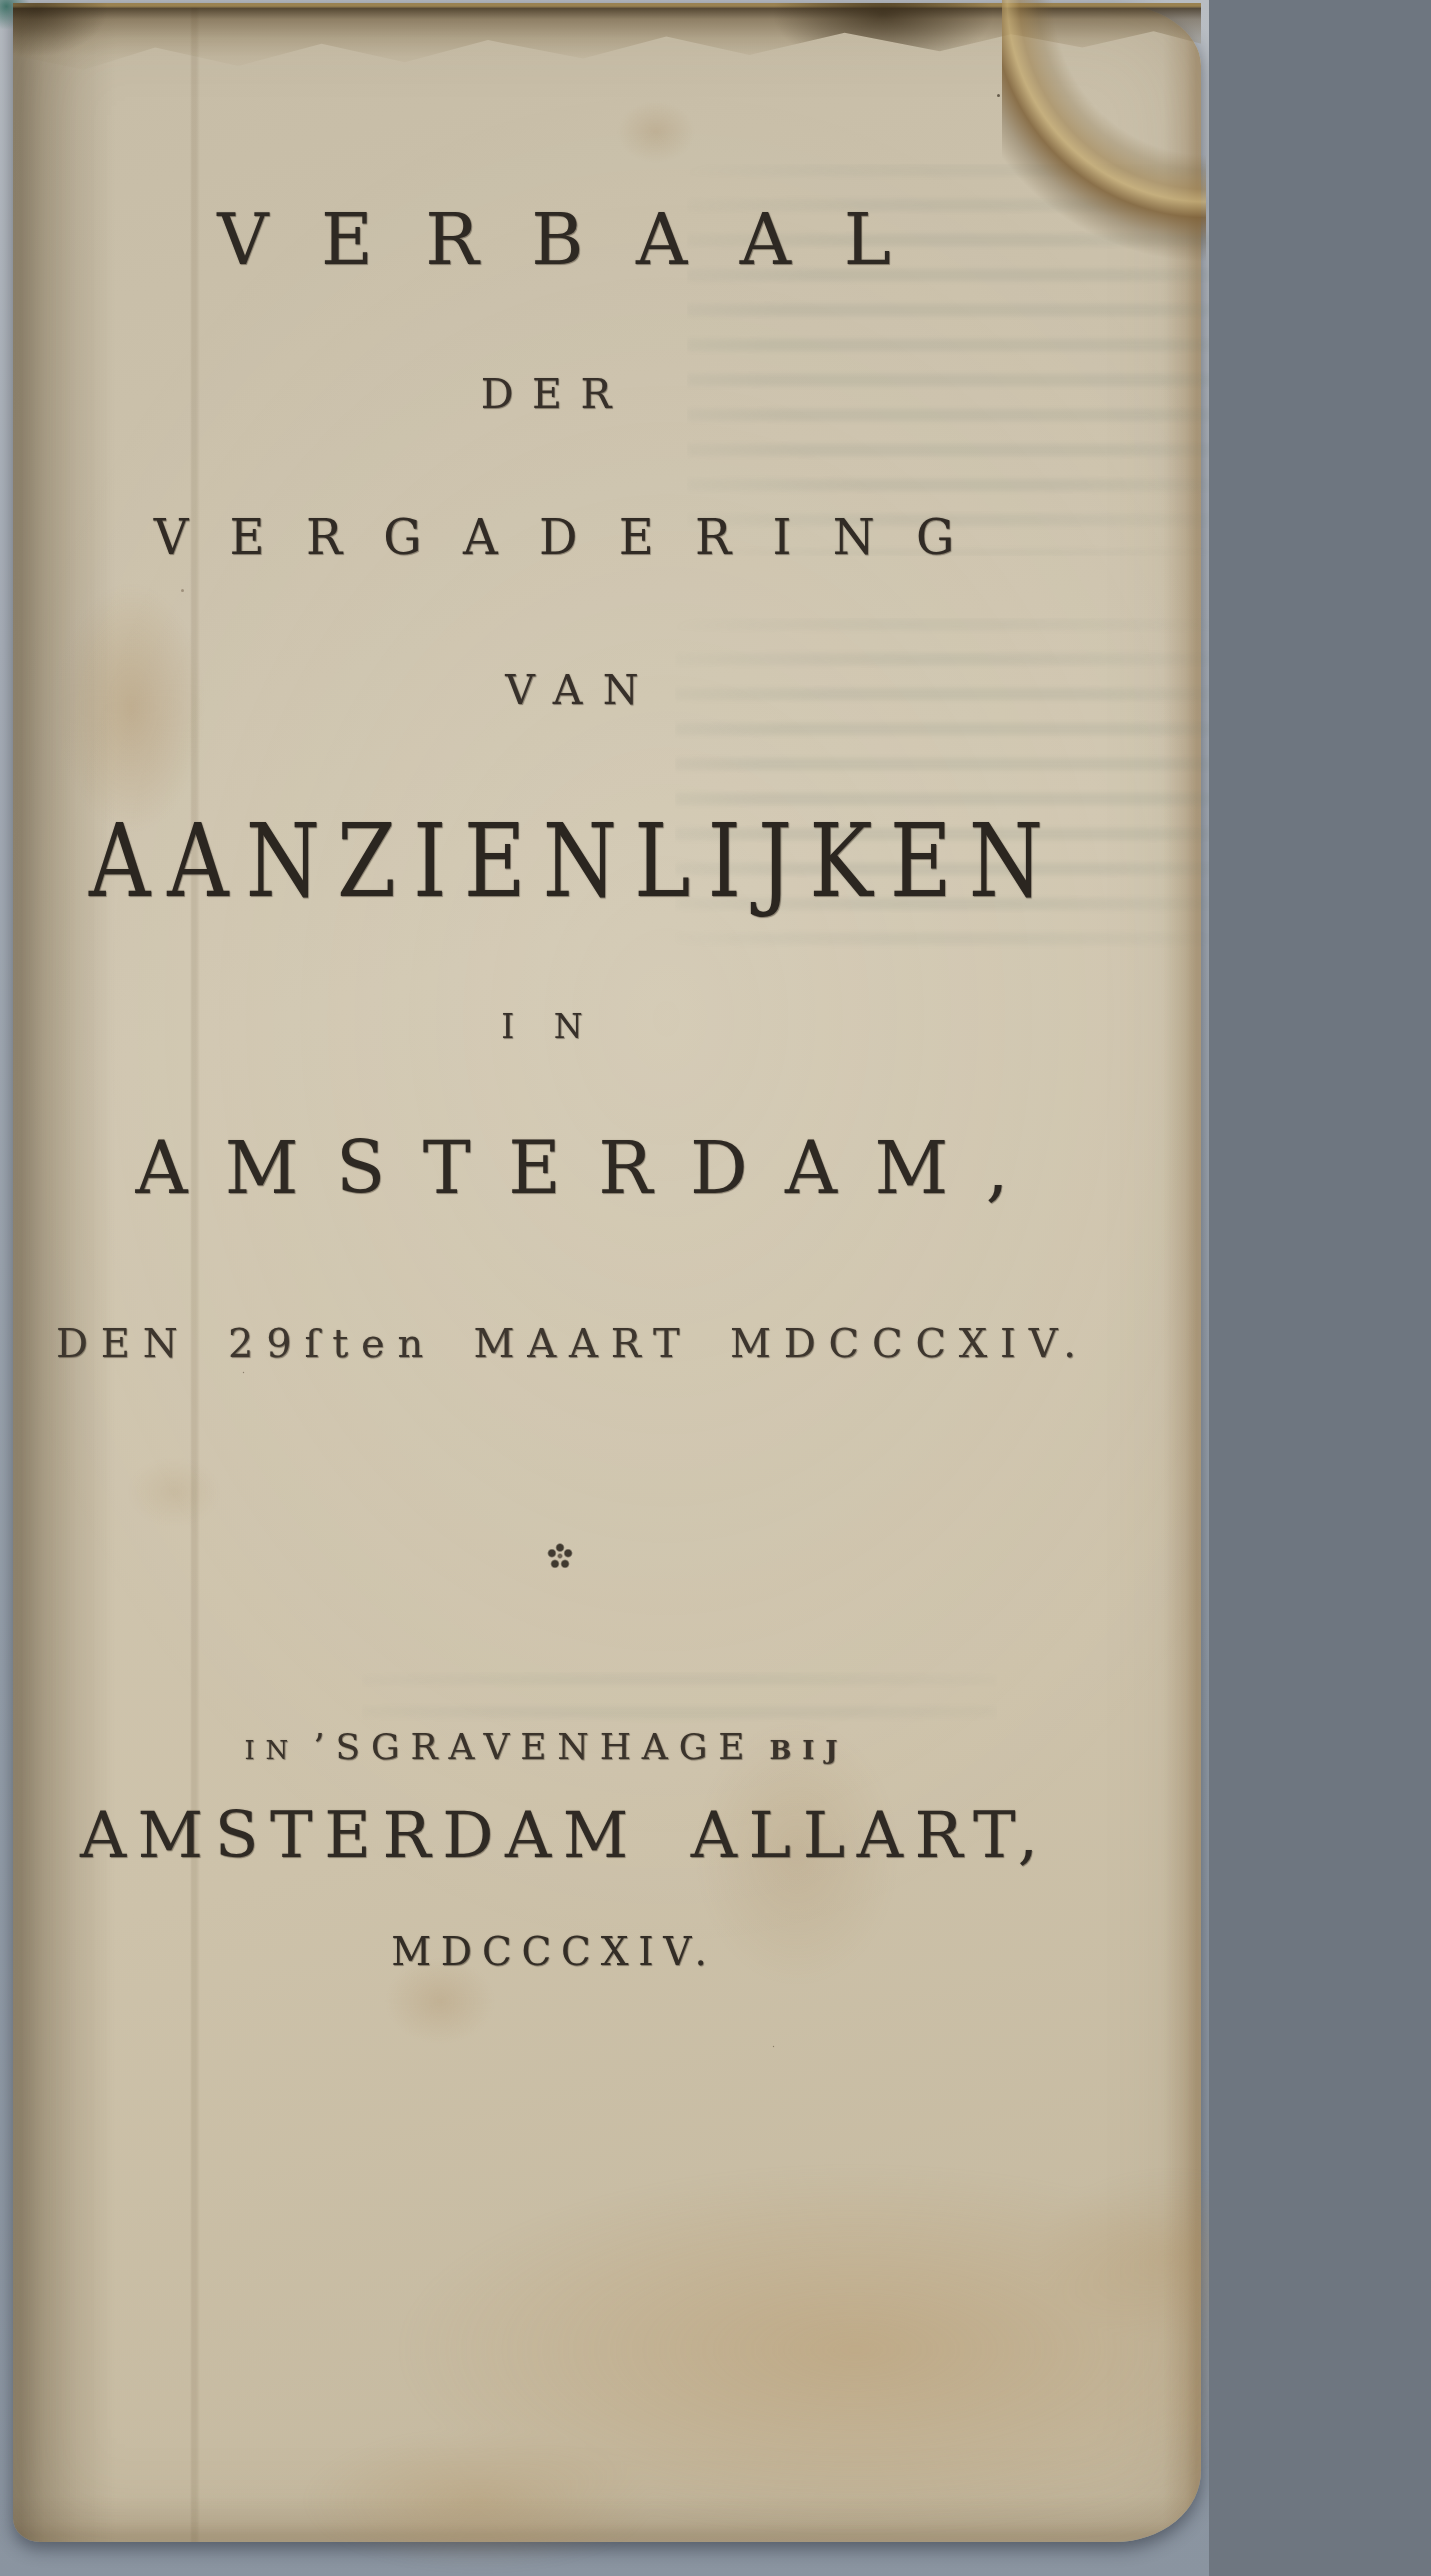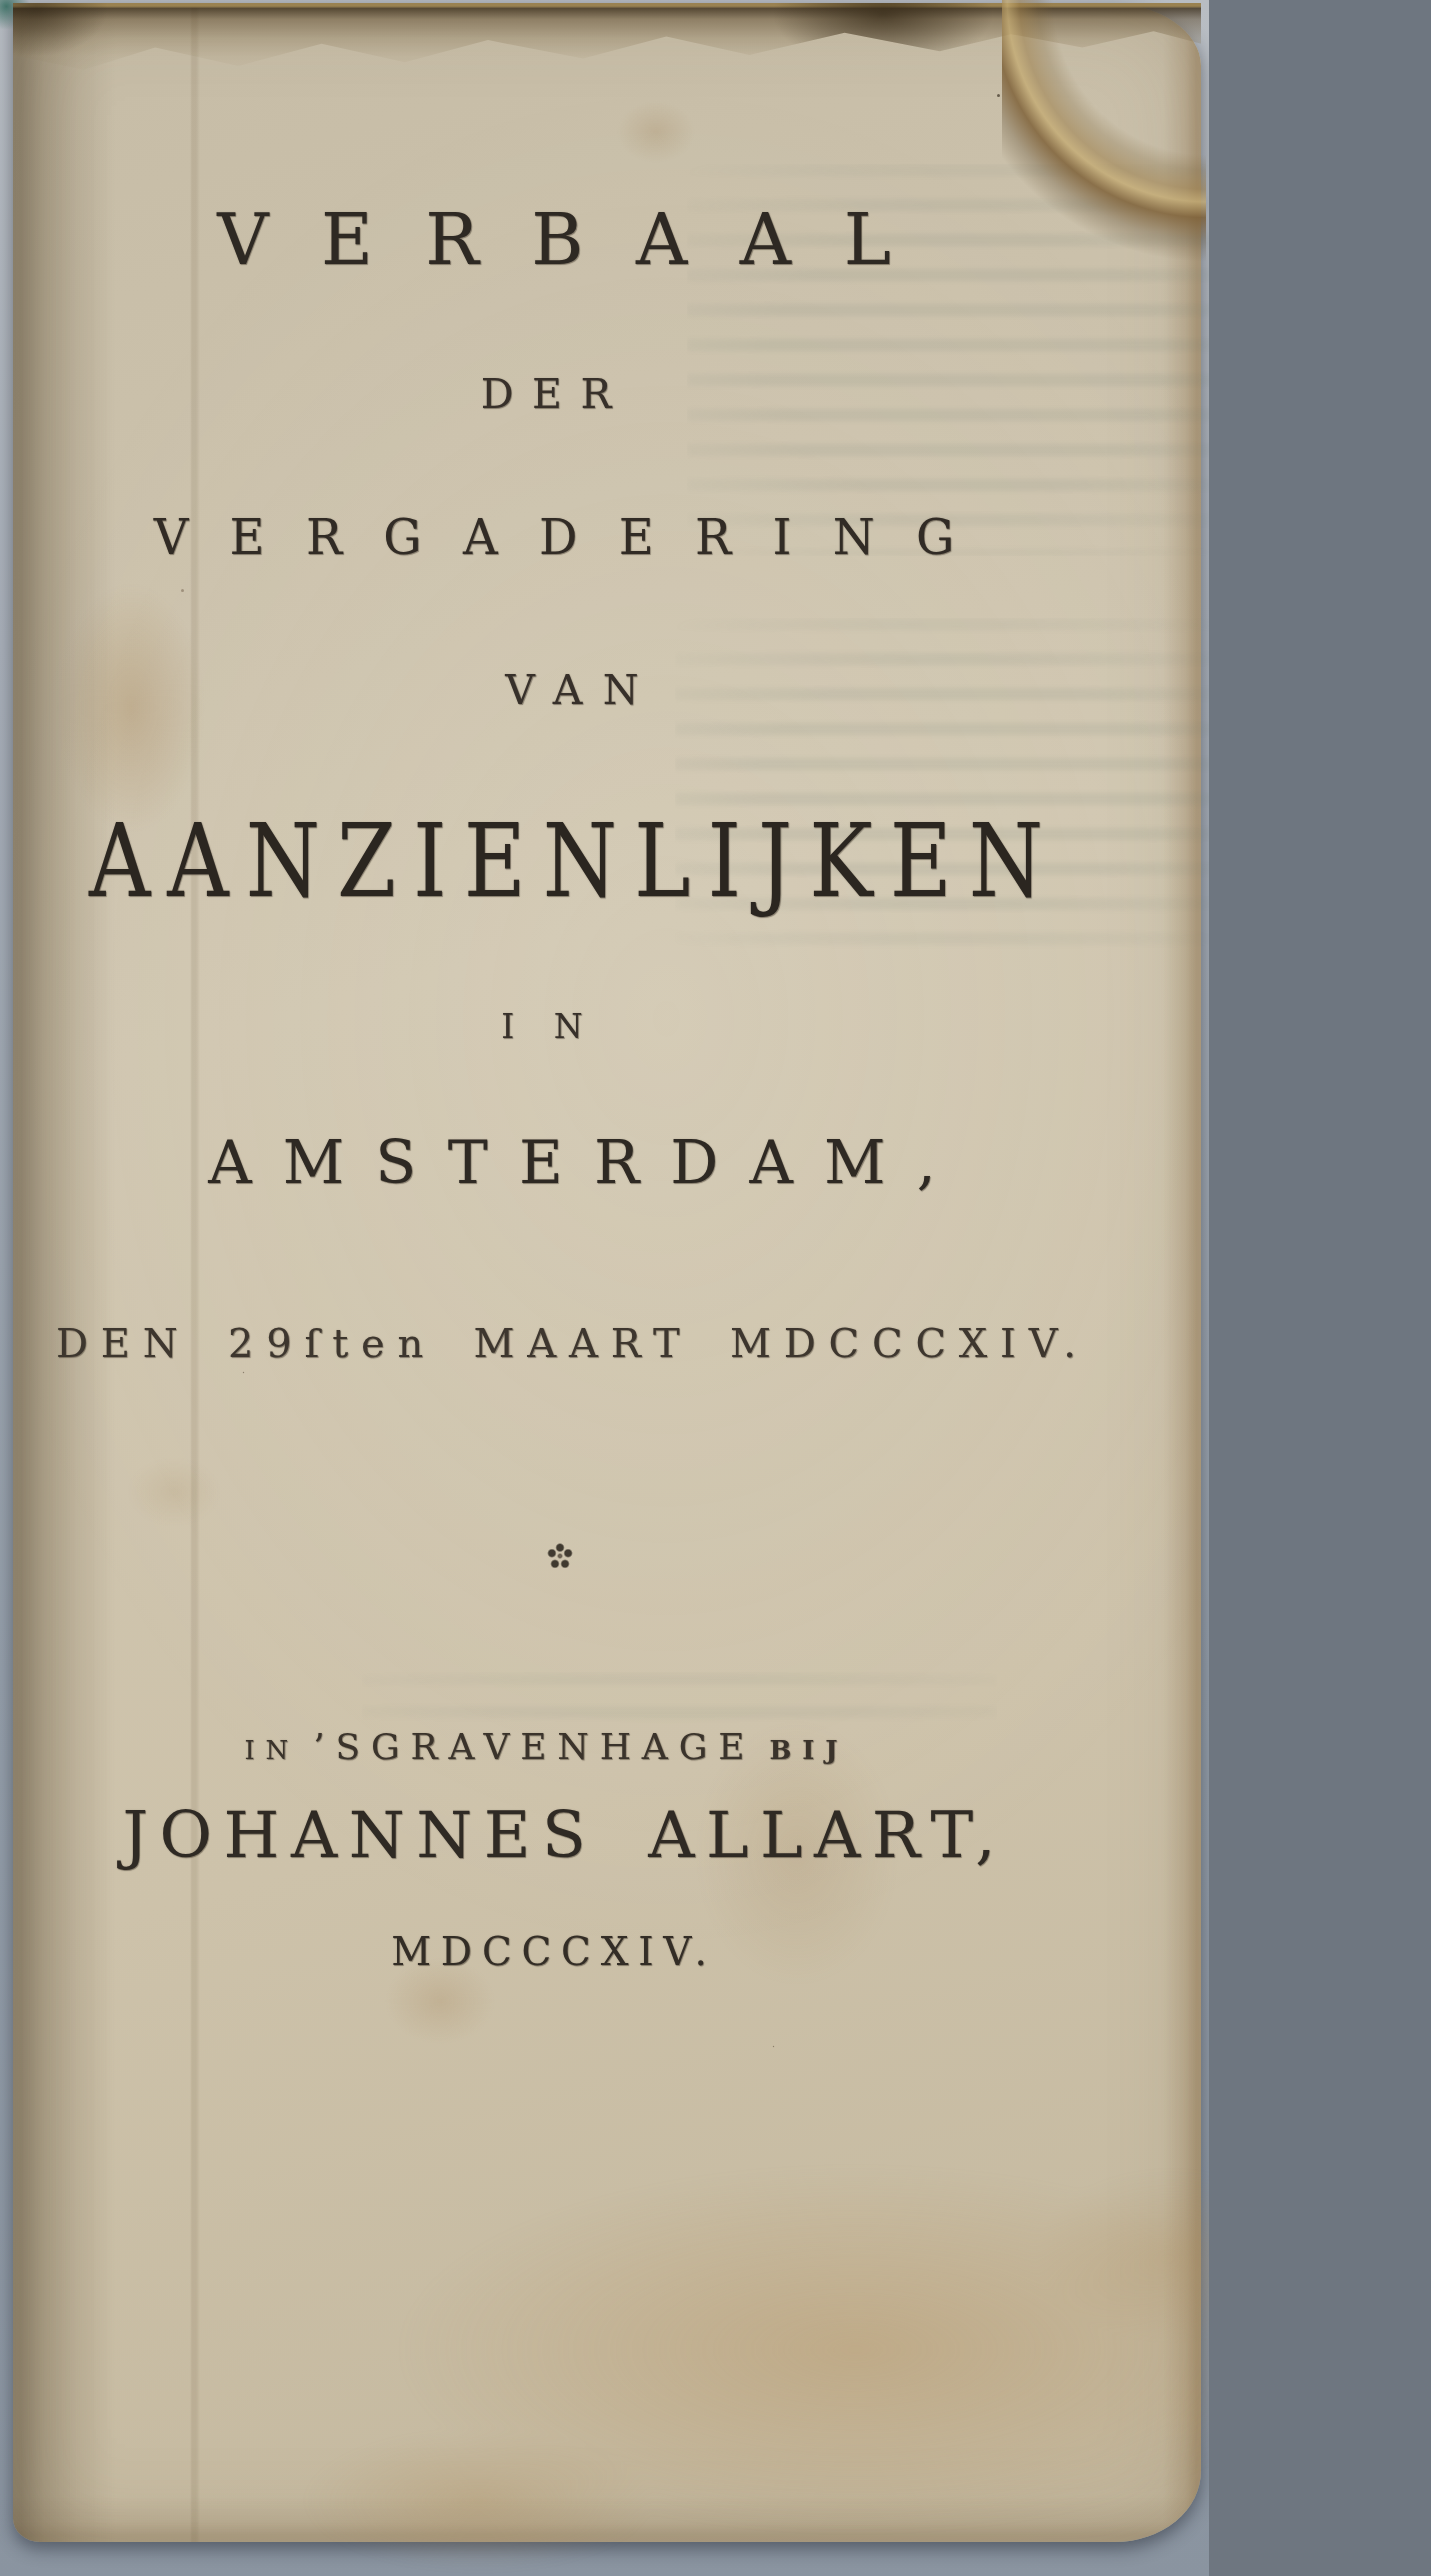--- a/index.html
+++ b/index.html
@@ -72,21 +72,21 @@
     text-shadow:0.8px 0.8px 0.8px rgba(58,48,38,0.45), 0 0 1.6px rgba(70,58,46,0.25);
     transform:translateX(-50%);
   }
   .l-verbaal      {left:554px;top:201px; font-size:71px; letter-spacing:0.74em;padding-left:0.74em;color:#2e2923;}
   .l-der          {left:546px;top:372px; font-size:41px; letter-spacing:0.45em;padding-left:0.45em;}
   .l-vergadering  {left:554px;top:511px; font-size:48px; letter-spacing:0.86em;padding-left:0.86em;color:#312b25;}
   .l-van          {left:572px;top:668px; font-size:41px; letter-spacing:0.5em; padding-left:0.5em;}
   .l-aanzienlijken{left:566px;top:806px;font-size:85px;letter-spacing:0.2em; padding-left:0.2em;color:#2b2620;
                    transform:translateX(-50%) scaleY(1.18);transform-origin:top center;}
   .l-in           {left:542px;top:1009px;font-size:33px; letter-spacing:1.2em; padding-left:1.2em;}
-  .l-amsterdam    {left:572px;top:1129px;font-size:60px; letter-spacing:0.52em;padding-left:0.52em;color:#2e2923;}
+  .l-amsterdam    {left:572px;top:1129px;font-size:72px; letter-spacing:0.52em;padding-left:0.52em;color:#2e2923;}
   .l-date         {left:566px;top:1321px;font-size:40px; letter-spacing:0.32em;padding-left:0.32em;word-spacing:0.3em;color:#3d362e;}
   .l-imprint1     {left:541px;top:1727px;font-size:36px; letter-spacing:0.30em;padding-left:0.30em;color:#3a332b;}
   .l-publisher    {left:559px;top:1800px;font-size:64px; letter-spacing:0.18em;padding-left:0.18em;word-spacing:0.3em;color:#2f2a24;}
   .l-year         {left:549px;top:1915px;font-size:39px; letter-spacing:0.25em;padding-left:0.25em;color:#332d26;margin-top:16px;}
   .sm{font-size:0.72em;}
   .gap-r{margin-right:0.55em;} .gap-l{margin-left:0.55em;font-weight:bold;}
   .ornament{
     position:absolute;left:560px;top:1556px;width:28px;height:28px;transform:translate(-50%,-50%);
     background:
       radial-gradient(circle 3.9px at 50% 20%, #403a30 0 3.1px, transparent 4.7px),
@@ -116,16 +116,16 @@
   <div class="line l-vergadering">VERGADERING</div>
   <div class="line l-van">VAN</div>
   <div class="line l-aanzienlijken">AANZIENLIJKEN</div>
   <div class="line l-in">IN</div>
   <div class="line l-amsterdam">AMSTERDAM,</div>
   <div class="line l-date">DEN 29ſten MAART MDCCCXIV.</div>
 
   <div class="ornament"></div>
 
   <div class="line l-imprint1"><span class="sm gap-r">IN</span><span>’SGRAVENHAGE</span><span class="sm gap-l">BIJ</span></div>
-  <div class="line l-publisher">JOHANNES ALLART,</div>
+  <div class="line l-publisher">AMSTERDAM ALLART,</div>
   <div class="line l-year">MDCCCXIV.</div>
 </div>
 
 
 </body></html>

